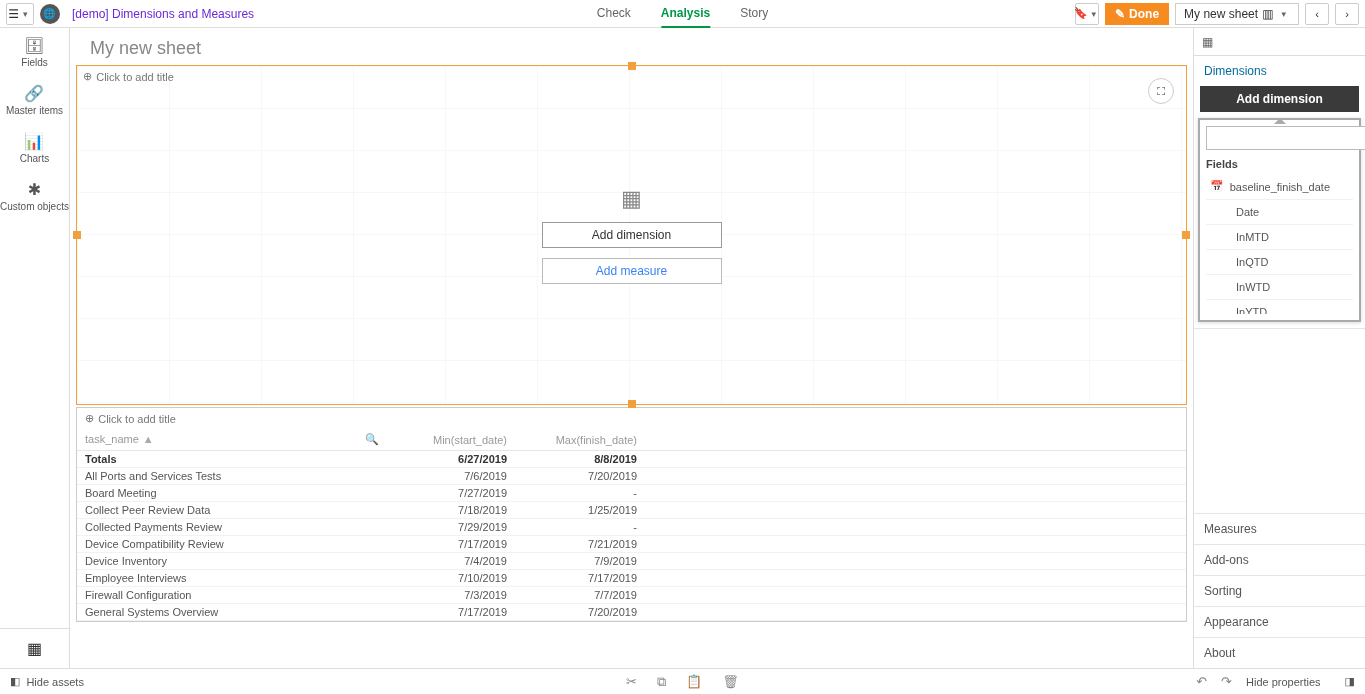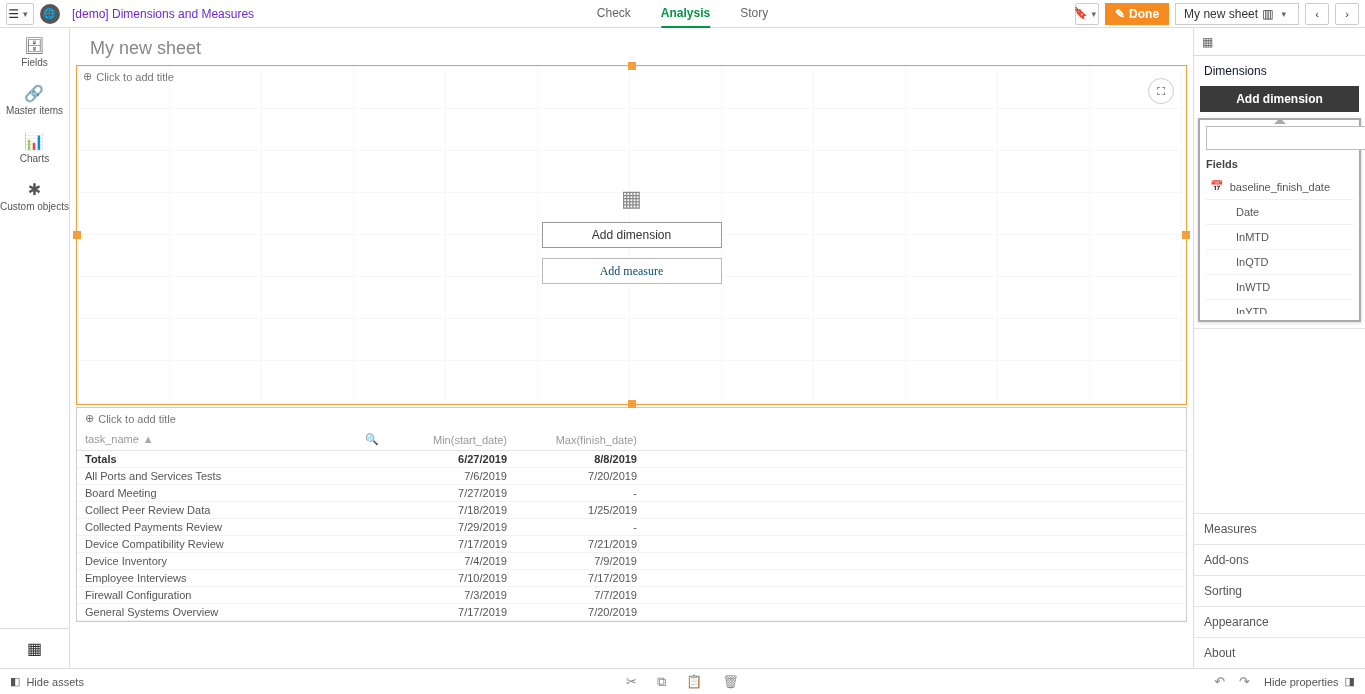--- a/index.html
+++ b/index.html
@@ -35,39 +35,39 @@
 .viz-handle { width: 8px; height: 8px; background: #f2a03d; position: absolute; }
 .handle-top { top: -4px; left: 50%; margin-left: -4px; }
 .handle-bottom { bottom: -4px; left: 50%; margin-left: -4px; }
 .handle-left { left: -4px; top: 50%; margin-top: -4px; }
 .handle-right { right: -4px; top: 50%; margin-top: -4px; }
 .viz-title-bar { position: absolute; top: 4px; left: 6px; font-size: 11px; color: #777; display: flex; align-items: center; gap: 4px; }
 .viz-expand { position: absolute; top: 12px; right: 12px; width: 26px; height: 26px; border: 1px solid #ccc; border-radius: 50%; display: flex; align-items: center; justify-content: center; font-size: 11px; cursor: pointer; background: #fff; }
 .viz-placeholder { position: absolute; top: 50%; left: 50%; transform: translate(-50%, -50%); display: flex; flex-direction: column; align-items: center; gap: 10px; }
 .viz-ph-icon { font-size: 22px; color: #888; }
 .viz-ph-btn { width: 180px; height: 26px; border: 1px solid #999; background: #fff; font-size: 12px; cursor: pointer; color: #333; }
-.viz-ph-btn.measure { color: #0c4a6e; border-color: #bbb; font-family: Liberation Serif, serif; }
+.viz-ph-btn.measure { color: #3b82f6; border-color: #bbb; }
 
 
 .viz-table-wrap { border: 1px solid #ccc; margin-top: 2px; background: #fff; }
 .viz-table-title { padding: 4px 8px; font-size: 11px; color: #777; display: flex; align-items: center; gap: 4px; }
 table.data-table { width: 100%; border-collapse: collapse; font-size: 11px; color: #555; }
 table.data-table th { text-align: left; font-weight: 400; color: #999; padding: 4px 8px; border-bottom: 1px solid #e5e5e5; }
 table.data-table th.num, table.data-table td.num { text-align: right; padding-right: 10px; }
 table.data-table td { padding: 2px 8px; border-bottom: 1px solid #f2f2f2; }
 table.data-table tr.totals td { font-weight: 600; color: #333; }
 .th-search { float: right; color: #bbb; font-size: 11px; }
 .col-task { width: 310px; margin-left: 16px; }
 .col-date { width: 130px; }
 
 
 .prop-panel { position: absolute; right: 0; top: 28px; width: 172px; bottom: 26px; border-left: 1px solid #ddd; background: #fff; font-size: 12px; display: flex; flex-direction: column; }
 .prop-top-icon { height: 28px; border-bottom: 1px solid #ddd; display: flex; align-items: center; padding-left: 8px; color: #666; }
 .prop-section { border-bottom: 1px solid #e5e5e5; }
-.prop-header { padding: 8px 10px; color: #0f172a; cursor: pointer; background: #fff; }
+.prop-header { padding: 8px 10px; color: #0369a1; cursor: pointer; background: #fff; }
 .prop-header.dim { font-weight: 400; }
 .add-dim-btn { margin: 0 6px 6px; background: #3a3a3a; color: #fff; text-align: center; padding: 6px 0; font-size: 12px; font-weight: 600; cursor: pointer; }
 .dim-popover { margin: 0 4px 6px; border: 2px solid #aaa; background: #fff; box-shadow: 0 1px 4px rgba(0,0,0,.15); padding: 6px; position: relative; }
 .dim-popover::before { content: ""; position: absolute; top: -8px; left: 50%; margin-left: -6px; border: 6px solid transparent; border-bottom-color: #aaa; }
 .dim-search-row { display: flex; gap: 4px; align-items: center; }
 .dim-search { flex: 1; border: 1px solid #bbb; height: 24px; padding: 0 20px 0 6px; font-size: 12px; }
 .dim-fields-label { font-weight: 600; font-size: 11px; margin: 8px 0 4px; color: #444; }
 .dim-field-list { max-height: 140px; overflow-y: auto; }
 .dim-field-item { padding: 6px 4px; font-size: 11px; color: #555; cursor: pointer; display: flex; align-items: center; gap: 6px; border-bottom: 1px solid #f0f0f0; }
 .dim-field-item .ficon { color: #888; font-size: 11px; }
@@ -75,21 +75,21 @@
 .prop-bottom { margin-top: auto; }
 .prop-item { padding: 8px 10px; border-top: 1px solid #e5e5e5; color: #555; cursor: pointer; font-size: 12px; }
 
 
 .bottombar { position: absolute; left: 0; right: 0; bottom: 0; height: 26px; border-top: 1px solid #ddd; display: flex; align-items: center; font-size: 11px; color: #555; background: #fff; }
 .hide-assets { display: flex; align-items: center; gap: 6px; padding: 0 10px; cursor: pointer; }
 .bottom-center { position: absolute; left: 50%; transform: translateX(-50%); display: flex; gap: 20px; }
 .bottom-center .bicon { cursor: pointer; color: #888; font-size: 13px; }
 .bottom-right { margin-left: auto; display: flex; align-items: center; gap: 14px; padding-right: 10px; }
 .bottom-right .bicon { cursor: pointer; color: #888; font-size: 13px; }
-.hide-props { display: flex; align-items: center; gap: 6px; cursor: pointer; }
+.hide-props { display: flex; align-items: center; gap: 24px; cursor: pointer; }
 </style>
 </head>
 <body>
 
 <div class="topbar">
   <div class="topbar-left">
     <div class="menu-btn">
       <span>☰</span>
       <span class="dropdown-caret">▾</span>
     </div>

